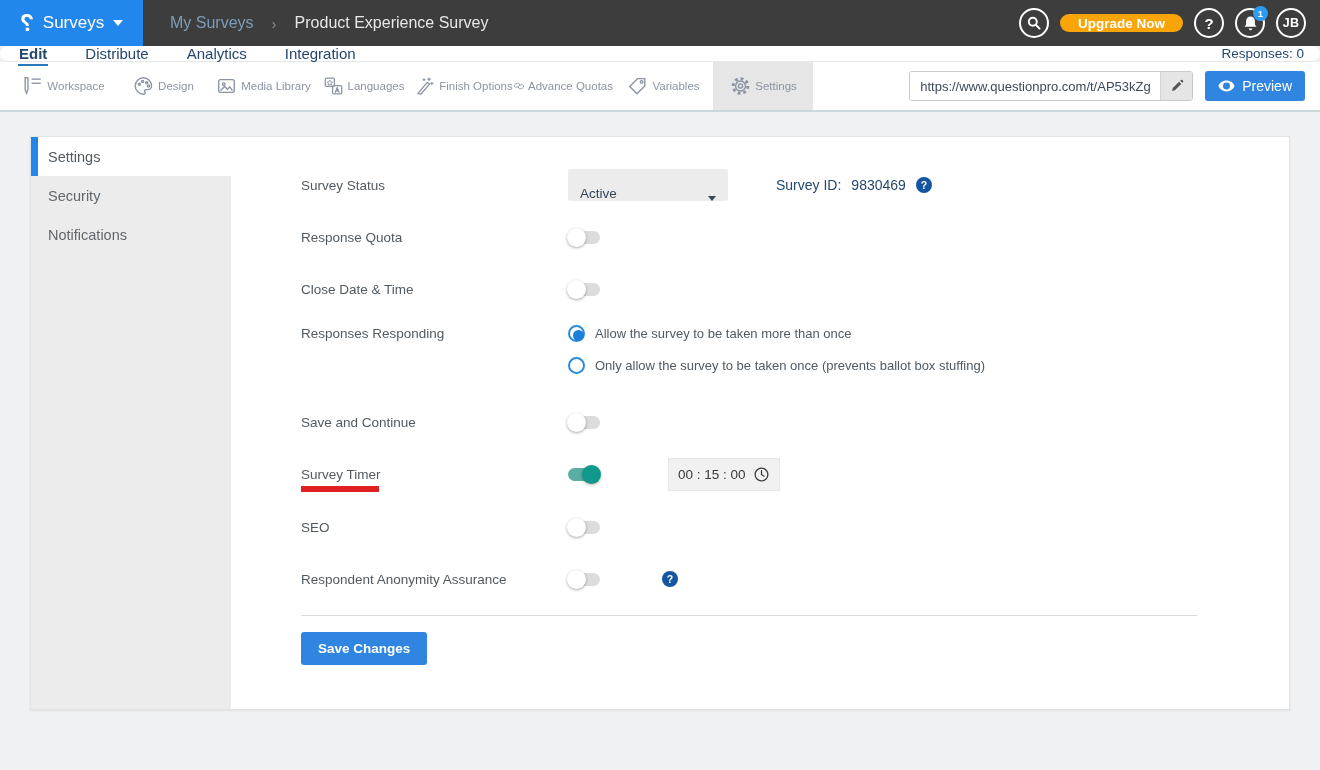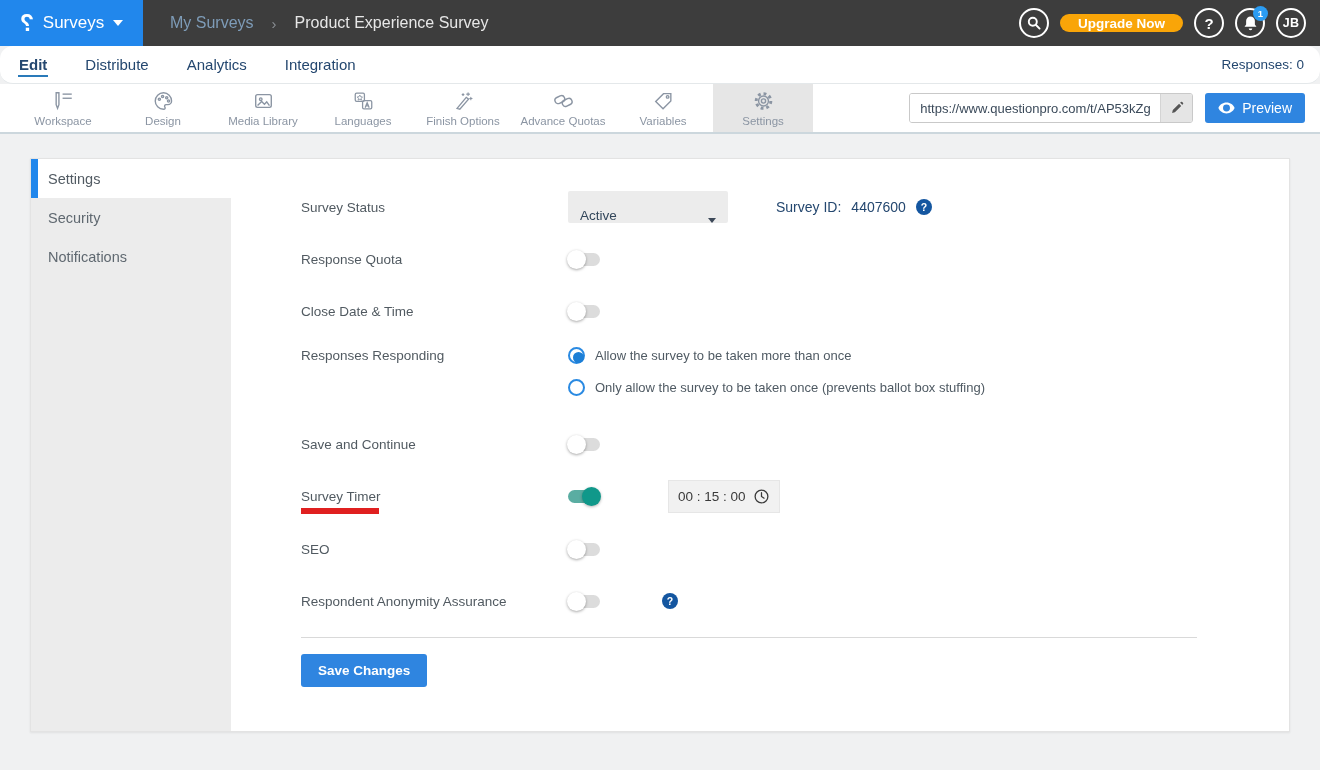--- a/index.html
+++ b/index.html
@@ -36,34 +36,34 @@
   }
   .avatar-initials { font-size:12.5px; letter-spacing:.3px; }
   .notif-badge {
     position:absolute; top:-4px; right:-5px; width:15px; height:15px; border-radius:50%;
     background:#2b9cf2; color:#fff; font-size:9.5px; font-weight:bold;
     display:flex; align-items:center; justify-content:center; border:none;
   }
 
   
   .tabbar {
-    height:38px; background:#fff; display:flex; align-items:center;
+    height:16px; background:#fff; display:flex; align-items:center;
     padding:0 16px 0 18px; border-bottom:1px solid #e4e8ea;border-radius:13px;
   }
   .tab { font-size:15px; color:#24476f; margin-right:36px; cursor:pointer; padding:4px 1px 2px; border-bottom:2px solid transparent; }
   .tab.active { border-bottom-color:#2a7ab9; font-weight:bold; }
   .responses { margin-left:auto; font-size:13.5px; color:#24476f; }
 
   
   .toolbar {
     height:50px; background:#fff; display:flex; align-items:stretch;
     padding-left:13px; border-bottom:2px solid #ccd7dd;
   }
   .tool-item {
-    width:100px; display:flex; flex-direction:column; align-items:center; justify-content:center;
+    width:100px; display:flex; flex-direction:row; align-items:center; justify-content:center;
     gap:3px; cursor:pointer; color:#8b95a3;
   }
   .tool-item.selected { background:#e6e6e6; }
   .tool-item svg { stroke:#8b95a3; }
   .tool-label { font-size:11.5px; color:#8b95a3; white-space:nowrap; }
   .toolbar-right { margin-left:auto; display:flex; align-items:center; gap:12px; padding-right:15px; }
   .url-box { display:flex; height:30px; border:1px solid #c9c9c9; border-radius:3px; overflow:hidden; background:#fff; }
   .url-input {
     width:250px; border:none; outline:none; font-family:inherit; font-size:13px;
     color:#3b4a5a; padding:0 10px; background:#fff;
@@ -292,21 +292,21 @@
 
       
       <div class="row">
         <span class="row-label">Survey Status</span>
         <div class="select-box">
           <span>Active</span>
           <span class="select-caret"></span>
         </div>
         <div class="survey-id-wrap">
           <span>Survey ID:</span>
-          <span>4407600</span>
+          <span>9830469</span>
           <span class="help-dot">?</span>
         </div>
       </div>
 
       
       <div class="row" style="margin-top:12px;">
         <span class="row-label">Response Quota</span>
         <div class="toggle">
             <div class="knob"></div>
           </div>

